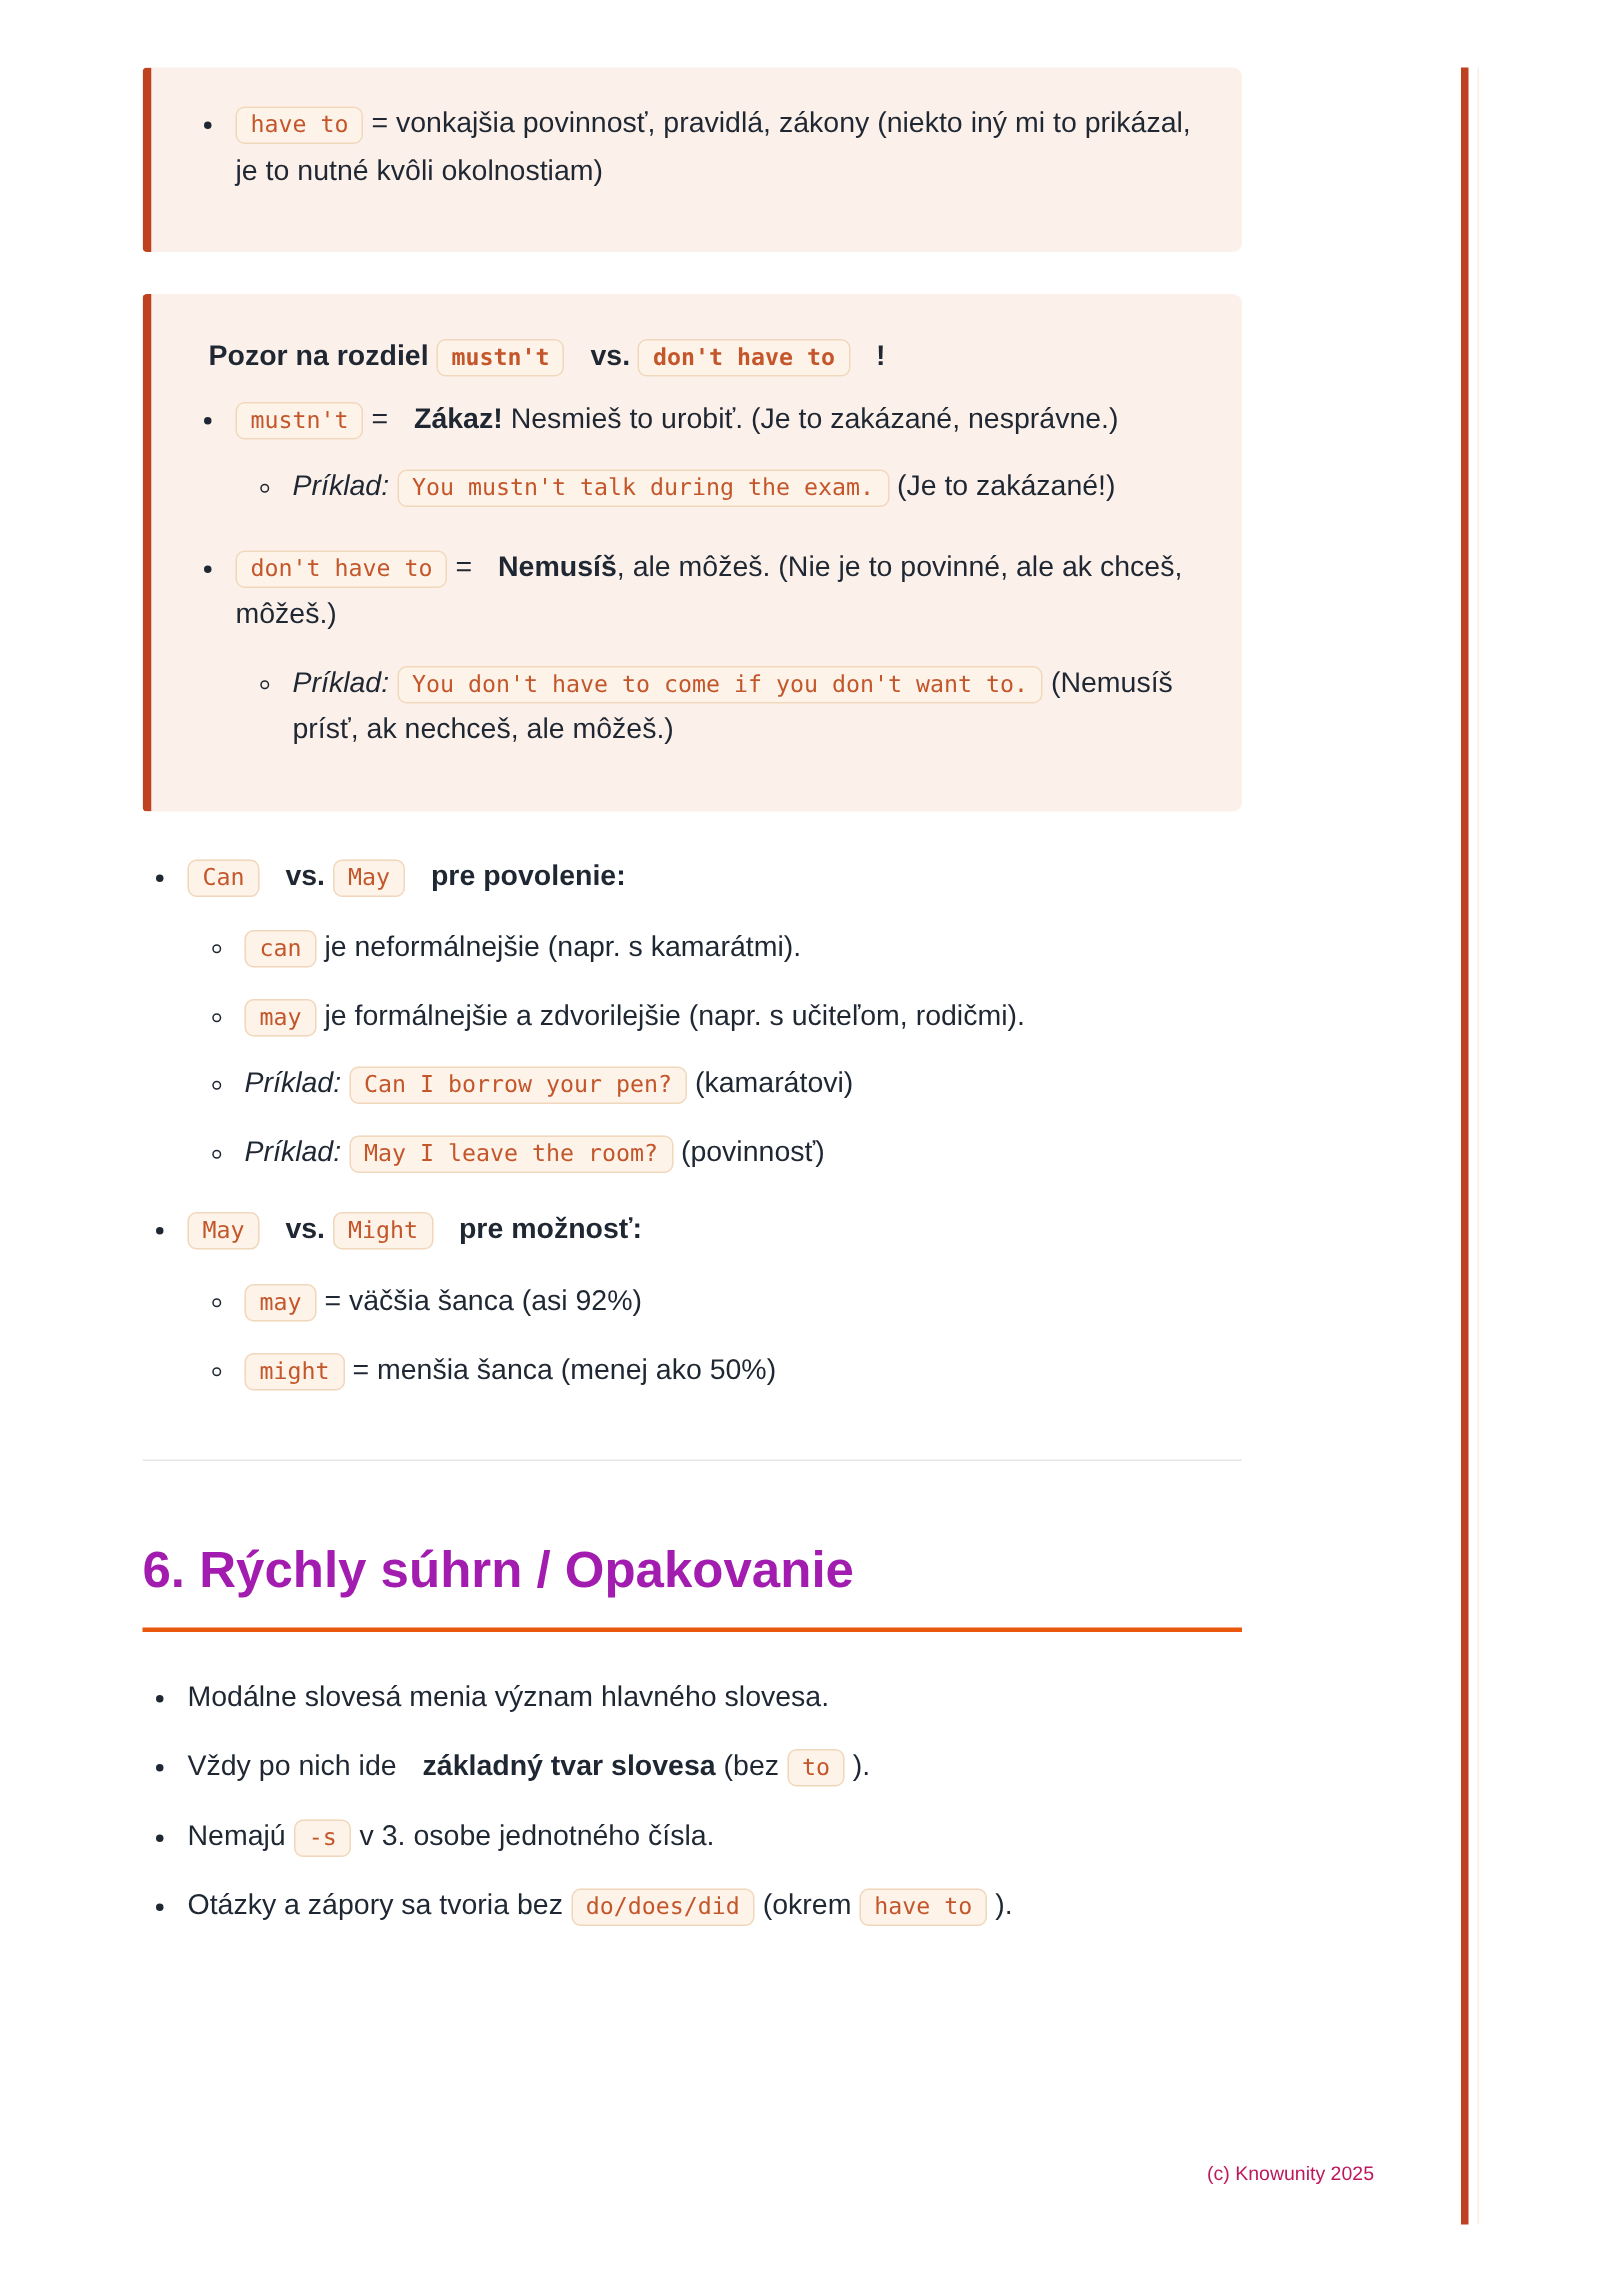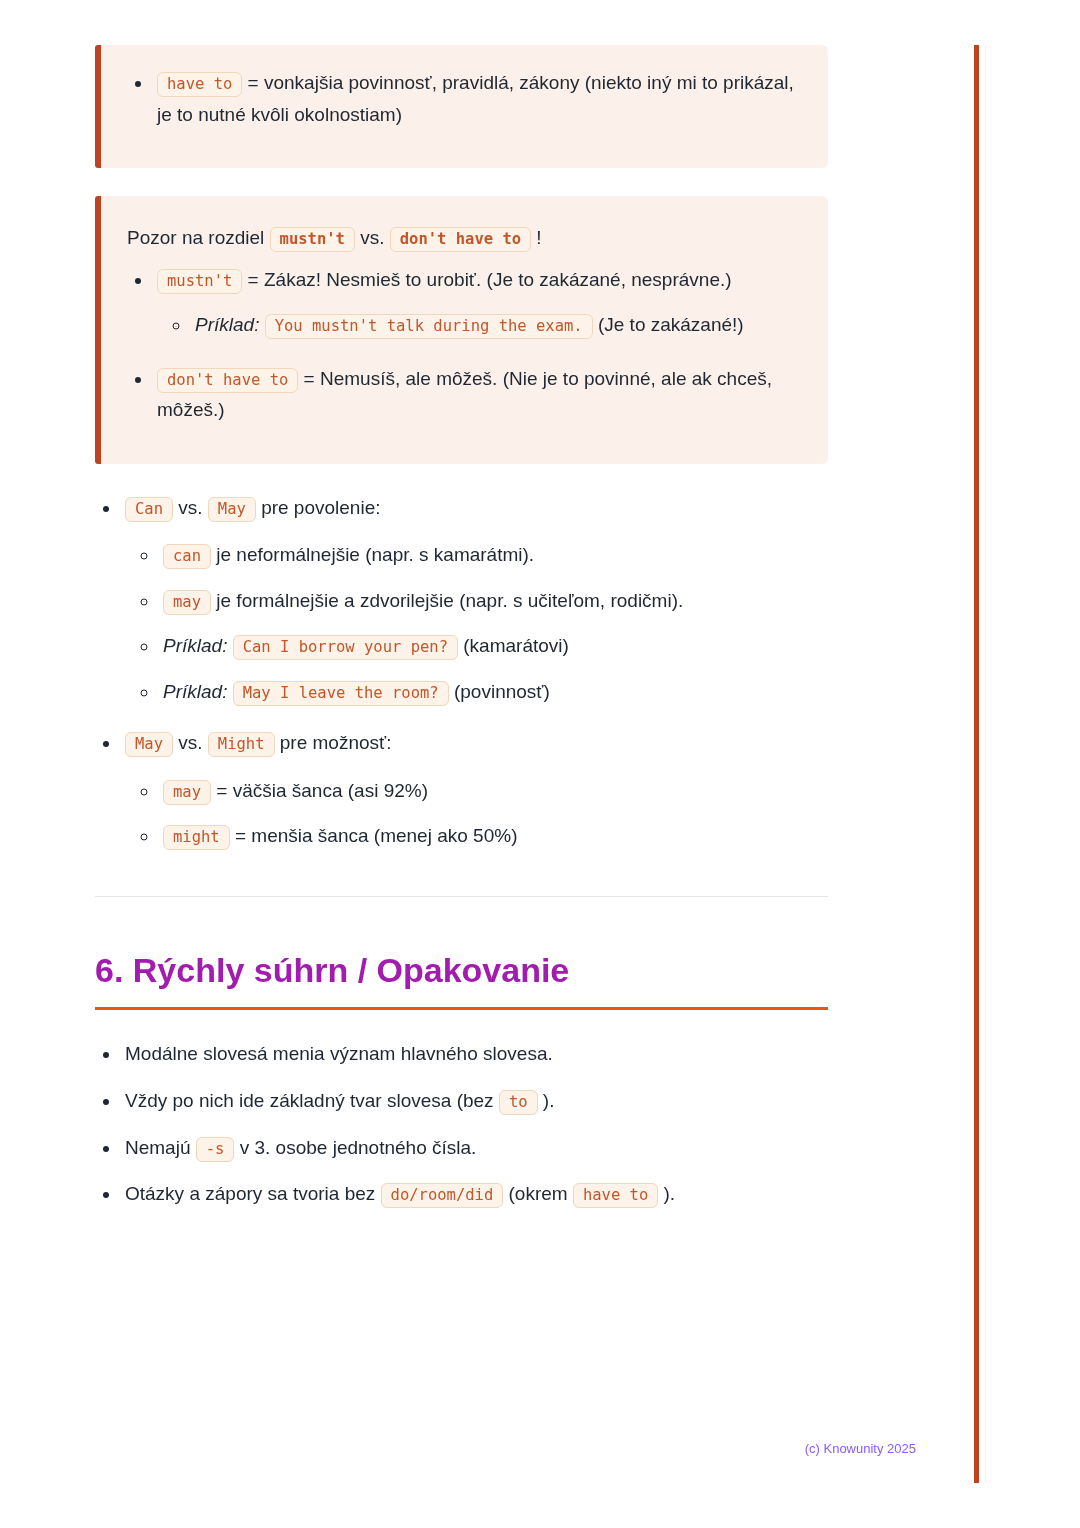--- a/index.html
+++ b/index.html
@@ -39,21 +39,21 @@
   .chip {
     font-family: "DejaVu Sans Mono", "Liberation Mono", monospace;
     font-size: 15.5px;
     color: #c4562b;
     background: #fdf3e8;
     border: 1px solid #f1d8bd;
     border-radius: 6px;
     padding: 2px 9px 3px;
     white-space: nowrap;
   }
-  strong { font-weight: 400; }
+  strong { font-weight: 700; margin-left: 12px; }
   em.ex-label { font-style: italic; }
   .main-list { margin-top: 24px; }
   .main-list > li { margin: 20px 0; }
   .main-list ul { margin-top: 16px; }
   .main-list ul li { margin: 14px 0; }
   hr.divider {
     border: none;
     border-top: 1px solid #e5e7eb;
     margin: 44px 0 0;
   }
@@ -84,21 +84,21 @@
     width: 5px;
     height: 1438px;
     background: #bf4220;
     z-index: 1;
   }
   .watermark {
     position: absolute;
     top: 1438px;
     right: 70px;
     font-size: 13px;
-    color: #8b5cf6;
+    color: #be185d;
     z-index: 5;
     white-space: nowrap;
   }
 </style>
 </head>
 <body>
 
 <div class="page">
   <div class="edge-strip"></div>
   <div class="edge-line"></div>
@@ -133,20 +133,27 @@
               <em class="ex-label">Príklad:</em>
               <span class="chip">You mustn't talk during the exam.</span>
               <span>(Je to zakázané!)</span>
             </li>
           </ul>
         </li>
         <li>
           <span class="chip">don't have to</span>
           <span>=</span>
           <strong>Nemusíš</strong><span>, ale môžeš. (Nie je to povinné, ale ak chceš, môžeš.)</span>
+          <ul>
+            <li>
+              <em class="ex-label">Príklad:</em>
+              <span class="chip">You don't have to come if you don't want to.</span>
+              <span>(Nemusíš prísť, ak nechceš, ale môžeš.)</span>
+            </li>
+          </ul>
         </li>
       </ul>
     </div>
 
     <ul class="main-list">
       <li>
         <span class="chip">Can</span>
         <strong>vs.</strong>
         <span class="chip">May</span>
         <strong>pre povolenie:</strong>
@@ -204,21 +211,21 @@
         <span class="chip">to</span>
         <span>).</span>
       </li>
       <li>
         <span>Nemajú</span>
         <span class="chip">-s</span>
         <span>v 3. osobe jednotného čísla.</span>
       </li>
       <li>
         <span>Otázky a zápory sa tvoria bez</span>
-        <span class="chip">do/room/did</span>
+        <span class="chip">do/does/did</span>
         <span>(okrem</span>
         <span class="chip">have to</span>
         <span>).</span>
       </li>
     </ul>
 
   </div>
 
   <div class="watermark">(c) Knowunity 2025</div>
 </div>

